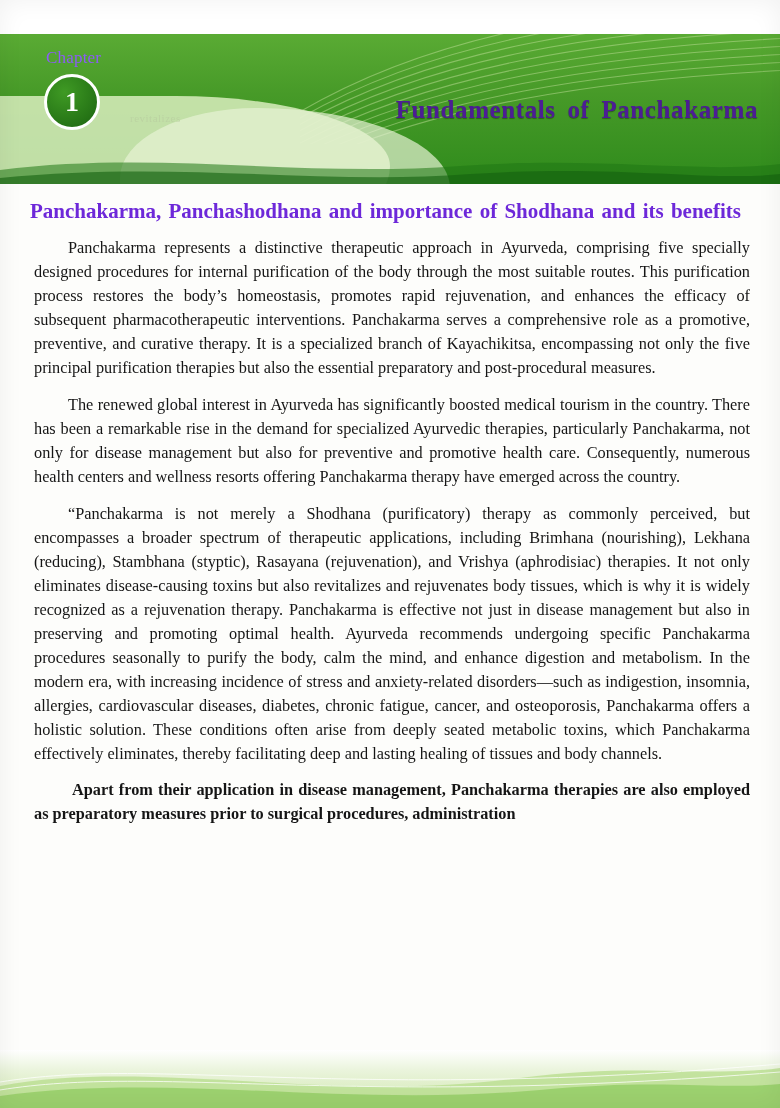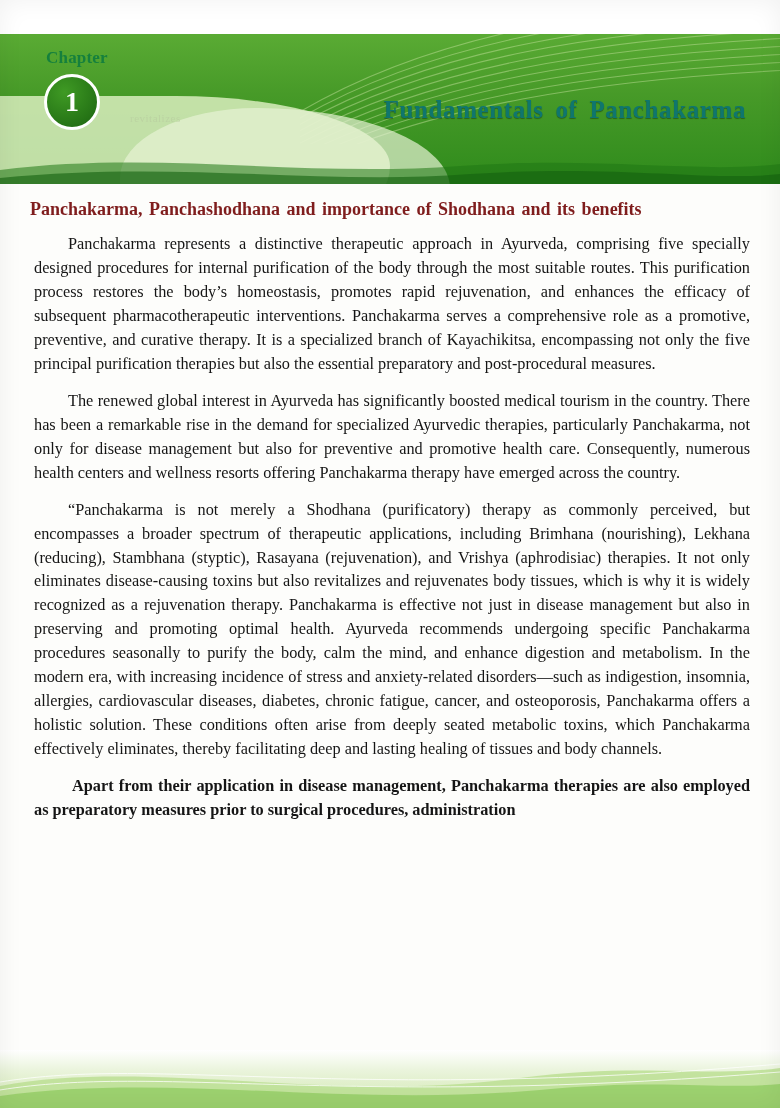--- a/index.html
+++ b/index.html
@@ -60,23 +60,23 @@
   }
   .header-band .dark-wave {
     position: absolute;
     left: 0; bottom: -4px;
     width: 780px; height: 44px;
   }
 
   .chapter-label {
     position: absolute;
     left: 46px; top: 48px;
-    color: #15803d;
+    color: #8b5cf6;
     font-size: 17px;
-    font-weight: bold;
+    font-weight: normal;
     letter-spacing: 0.2px;
     z-index: 6;
     font-family: "Liberation Serif", serif;
   }
   .chapter-circle {
     position: absolute;
     left: 44px; top: 74px;
     width: 56px; height: 56px;
     border-radius: 50%;
     background: radial-gradient(circle at 35% 30%, #3f9a24 0%, #226f14 80%);
@@ -86,22 +86,22 @@
     font-size: 28px;
     font-weight: bold;
     display: flex;
     align-items: center;
     justify-content: center;
     z-index: 7;
     font-family: "Liberation Serif", serif;
   }
   .chapter-title {
     position: absolute;
-    right: 34px; top: 96px;
-    color: #0f766e;
+    right: 22px; top: 96px;
+    color: #4c1d95;
     font-size: 25px;
     font-weight: bold;
     letter-spacing: 0.6px;
     z-index: 7;
     text-shadow: 0 1px 1px rgba(0,0,0,0.35);
     word-spacing: 5px;
   }
 
   
   .watermark {
@@ -116,22 +116,22 @@
   }
 
   
   .content {
     position: absolute;
     top: 196px;
     left: 30px;
     width: 720px;
   }
   .section-heading {
-    color: #7f1d1d;
-    font-size: 18px;
+    color: #6d28d9;
+    font-size: 21px;
     font-weight: bold;
     line-height: 1.45;
     text-align: justify;
     margin: 0 0 10px 0;
     word-spacing: 2px;
   }
   p.para {
     margin: 0 0 13px 4px;
     font-size: 16.3px;
     line-height: 1.47;

